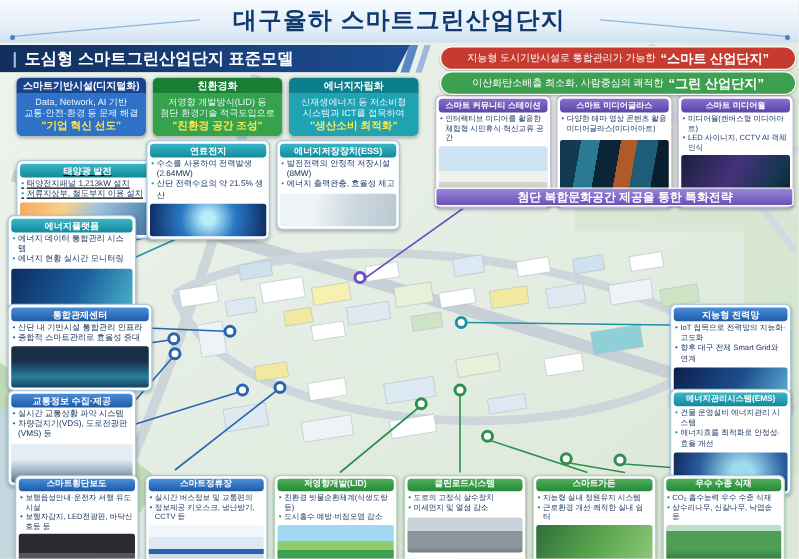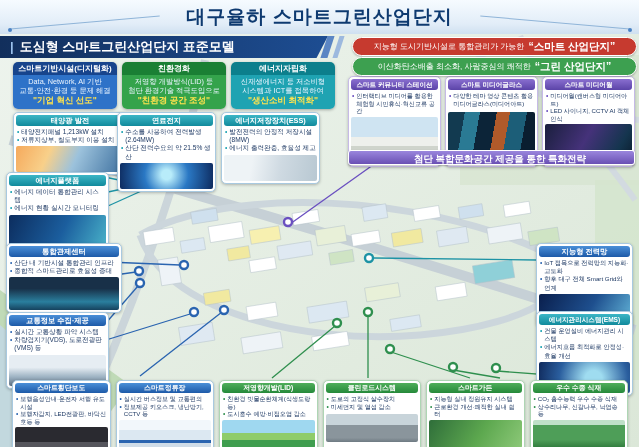--- a/index.html
+++ b/index.html
@@ -225,21 +225,21 @@
     <div class="pillar">
       <div class="ph-head" style="background-color: rgb(12, 127, 140);">에너지자립화</div>
       <div class="ph-body" style="background-color: rgb(31, 163, 178);">
         <div class="ln">신재생에너지 등 저소비형</div>
         <div class="ln">시스템과 ICT를 접목하여</div>
         <div class="hl">"생산소비 최적화"</div>
       </div>
     </div>
   </div>
 
-  <div class="card" style="left:13px;top:112px;width:114px;">
+  <div class="card" style="left:13px;top:128px;width:114px;text-decoration:underline;">
     <div class="chead teal">태양광 발전</div>
     <div class="blts">
       <div class="blt tealdot">
           <span>태양전지패널 1,213kW 설치</span>
         </div>
       <div class="blt tealdot">
           <span>저류지상부, 철도부지 이용 설치</span>
         </div>
     </div>
     <div class="ph ph-solar" style="height:26px;"></div>

